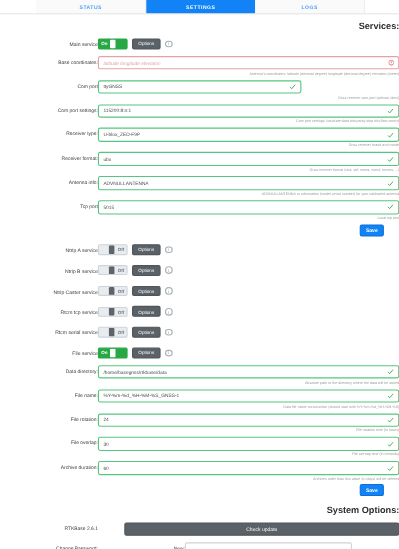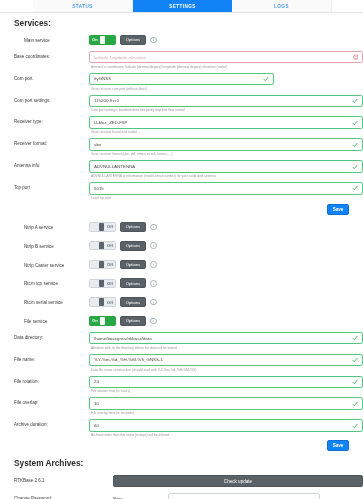--- a/index.html
+++ b/index.html
@@ -3,21 +3,21 @@
 <meta charset="utf-8">
 <style>
   * { box-sizing: border-box; }
   html, body {
     margin: 0; padding: 0;
     width: 363px; height: 499px;
     background: #ffffff;
     font-family: "Liberation Sans", sans-serif;
     overflow: hidden;
   }
-  #page { position: relative; width: 363px; height: 499px; background: #fff; }
+  #page { position: relative; width: 363px; height: 499px; background: #fff; text-align: right; }
 
   
   .tabbar {
     display: flex;
     width: 363px;
     height: 13px;
     background: #fafafa;
     border-bottom: 1px solid #e4e4e4;
   }
   .tabbar .pad { width: 33px; height: 100%; background: #fff; }
@@ -455,21 +455,21 @@
       <div class="hint">Archives older than this value (in days) will be deleted</div>
     </div>
   </div>
 
   <div style="height:3px"></div>
   <div class="saverow">
     <div class="savebtn">Save</div>
   </div>
 
   <div style="height:7px"></div>
-  <div class="section-title">System Archives:</div>
+  <div class="section-title">System Options:</div>
 
   <div style="height:7px"></div>
   <div class="row">
     <div class="label">RTKBase 2.6.1</div>
     <div class="ctl" style="padding-left:24px">
       <div class="darkbtn">Check update</div>
     </div>
   </div>
 
   <div style="height:6px"></div>

